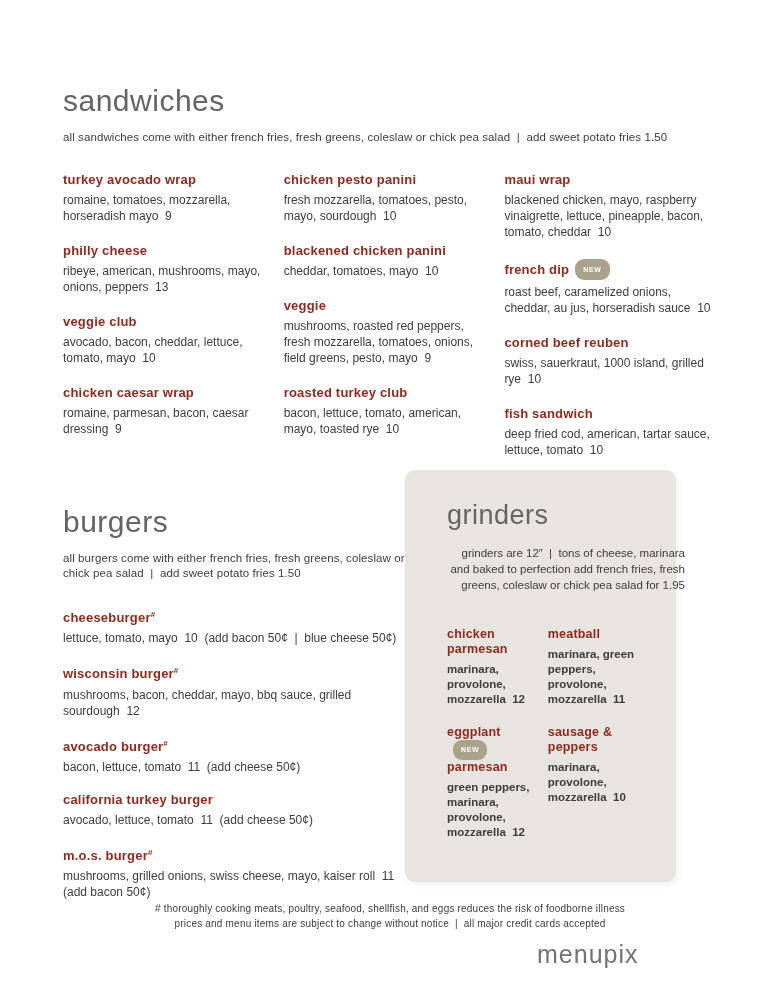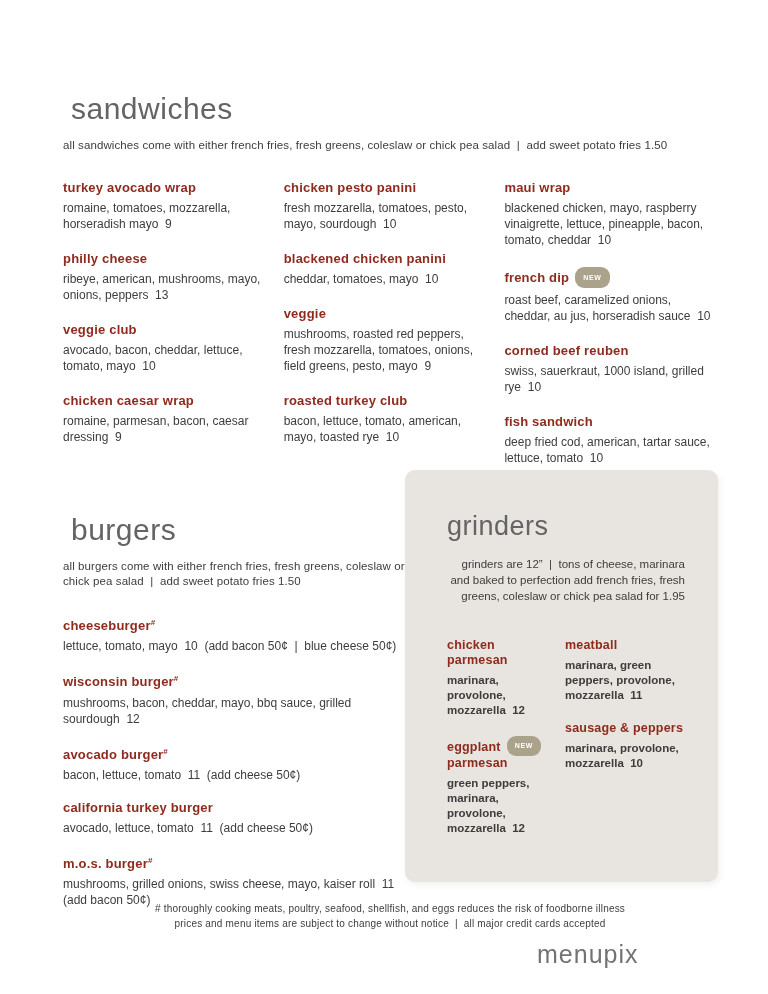--- a/index.html
+++ b/index.html
@@ -8,21 +8,21 @@
     width:768px;height:994px;
     margin:0 auto;
     background:#ffffff;
     overflow:hidden;
     font-family:"Liberation Sans", sans-serif;
     color:#3d3d3d;
   }
   .section{padding-left:63px;padding-right:50px;}
   h1.heading{
     font-size:30px;font-weight:400;color:#646464;
-    letter-spacing:.5px;margin:8px;line-height:1.1;
+    letter-spacing:.5px;margin:0;line-height:1.1;
   }
   .sand-heading{padding-top:84px;}
   .sub{
     font-size:11.5px;color:#3d3d3d;margin:13px 0 0 0;letter-spacing:.1px;line-height:15px;
   }
   .cols{display:flex;margin-top:27px;}
   .col{width:202px;margin-right:20px;}
   .col.wide{width:215px;margin-right:0;}
   .item{margin-bottom:19px;}
   .item h3{
@@ -42,23 +42,23 @@
   .t2{display:block;}
   .t2:empty{display:none;}
 
   .burgers{margin-top:28px;}
   .burgers .sub{width:345px;}
   .bitems{margin-top:26px;width:352px;}
   .bitems .item{margin-bottom:17px;}
 
   .grinders{
     position:absolute;left:405px;top:470px;
-    width:313px;height:412px;box-sizing:border-box;
+    width:271px;height:412px;box-sizing:border-box;
     background:#e8e4df;border-radius:10px;
-    padding:42px 26px 0 42px;
+    padding:31px 26px 0 42px;
     box-shadow:2px 3px 6px rgba(0,0,0,0.06);
   }
   .grinders h2{
     font-size:27px;font-weight:400;color:#646464;
     margin:0;letter-spacing:.5px;line-height:1.1;
   }
   .gintro{margin:14px 0 0;font-size:11.5px;line-height:16px;color:#3d3d3d;width:238px;text-align:right;}
   .gcols{display:flex;margin-top:22px;}
   .gcol{width:106px;margin-right:12px;}
   .gcol.b{width:122px;margin-right:0;}

